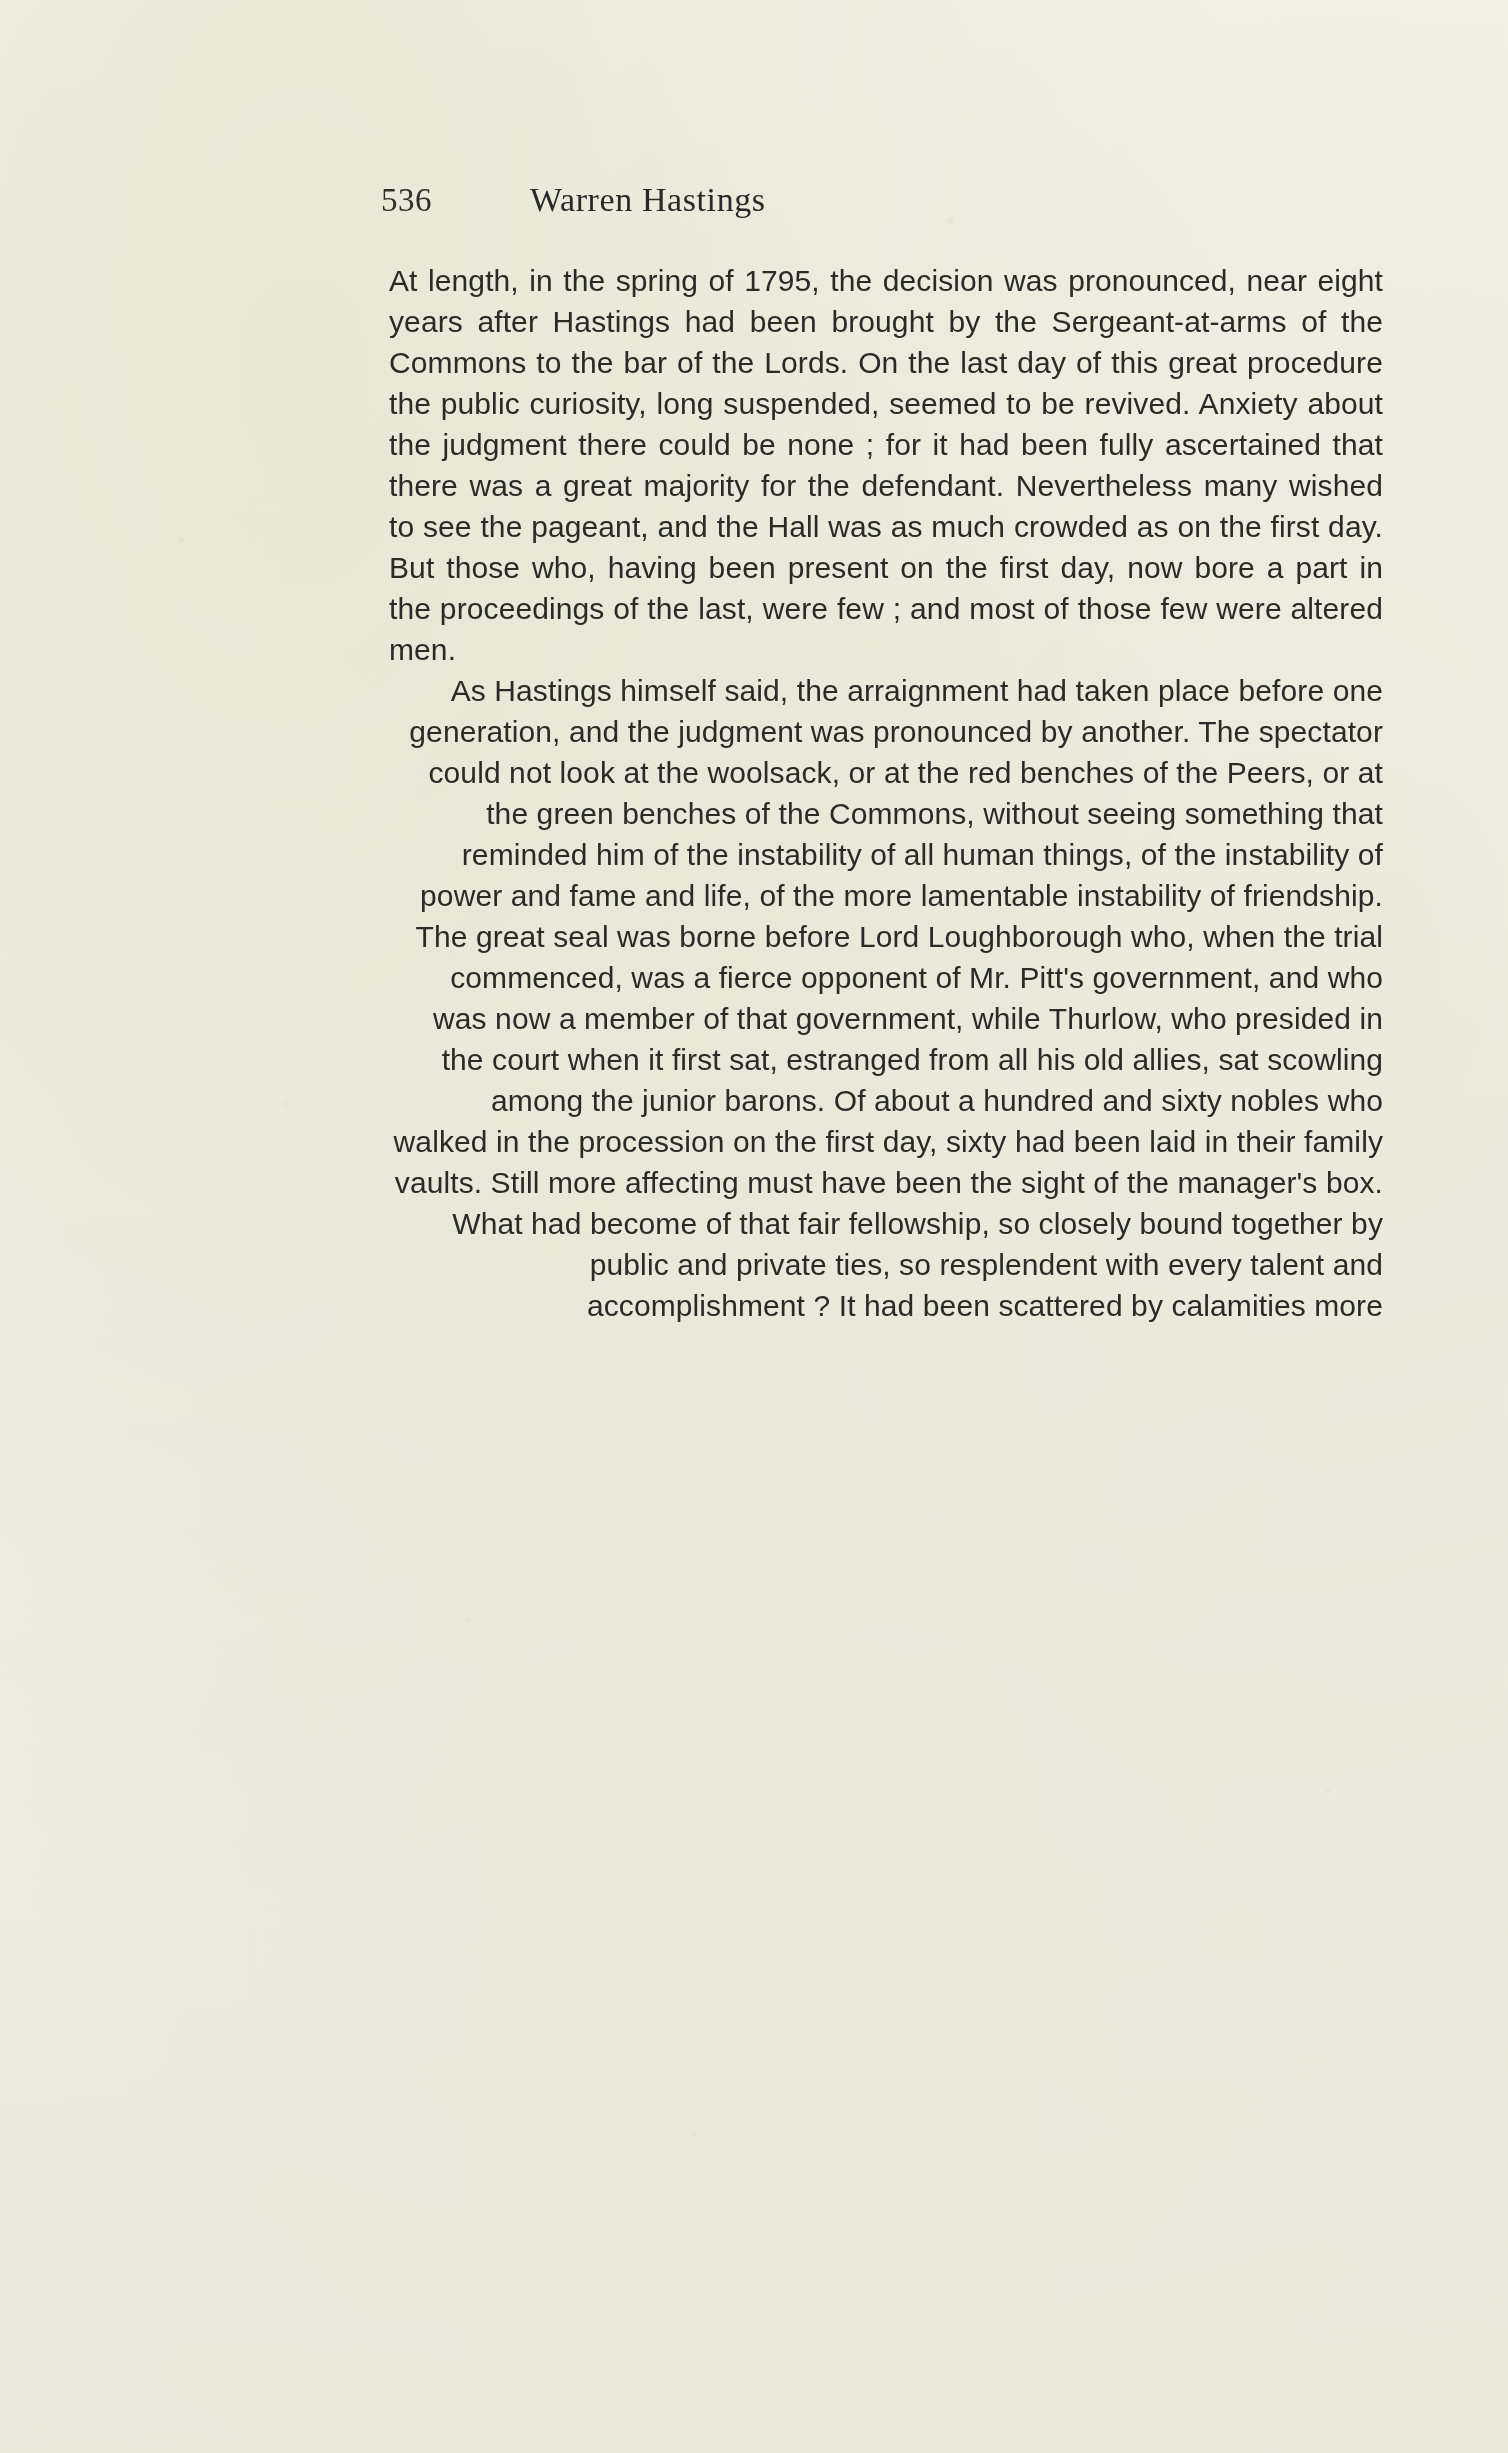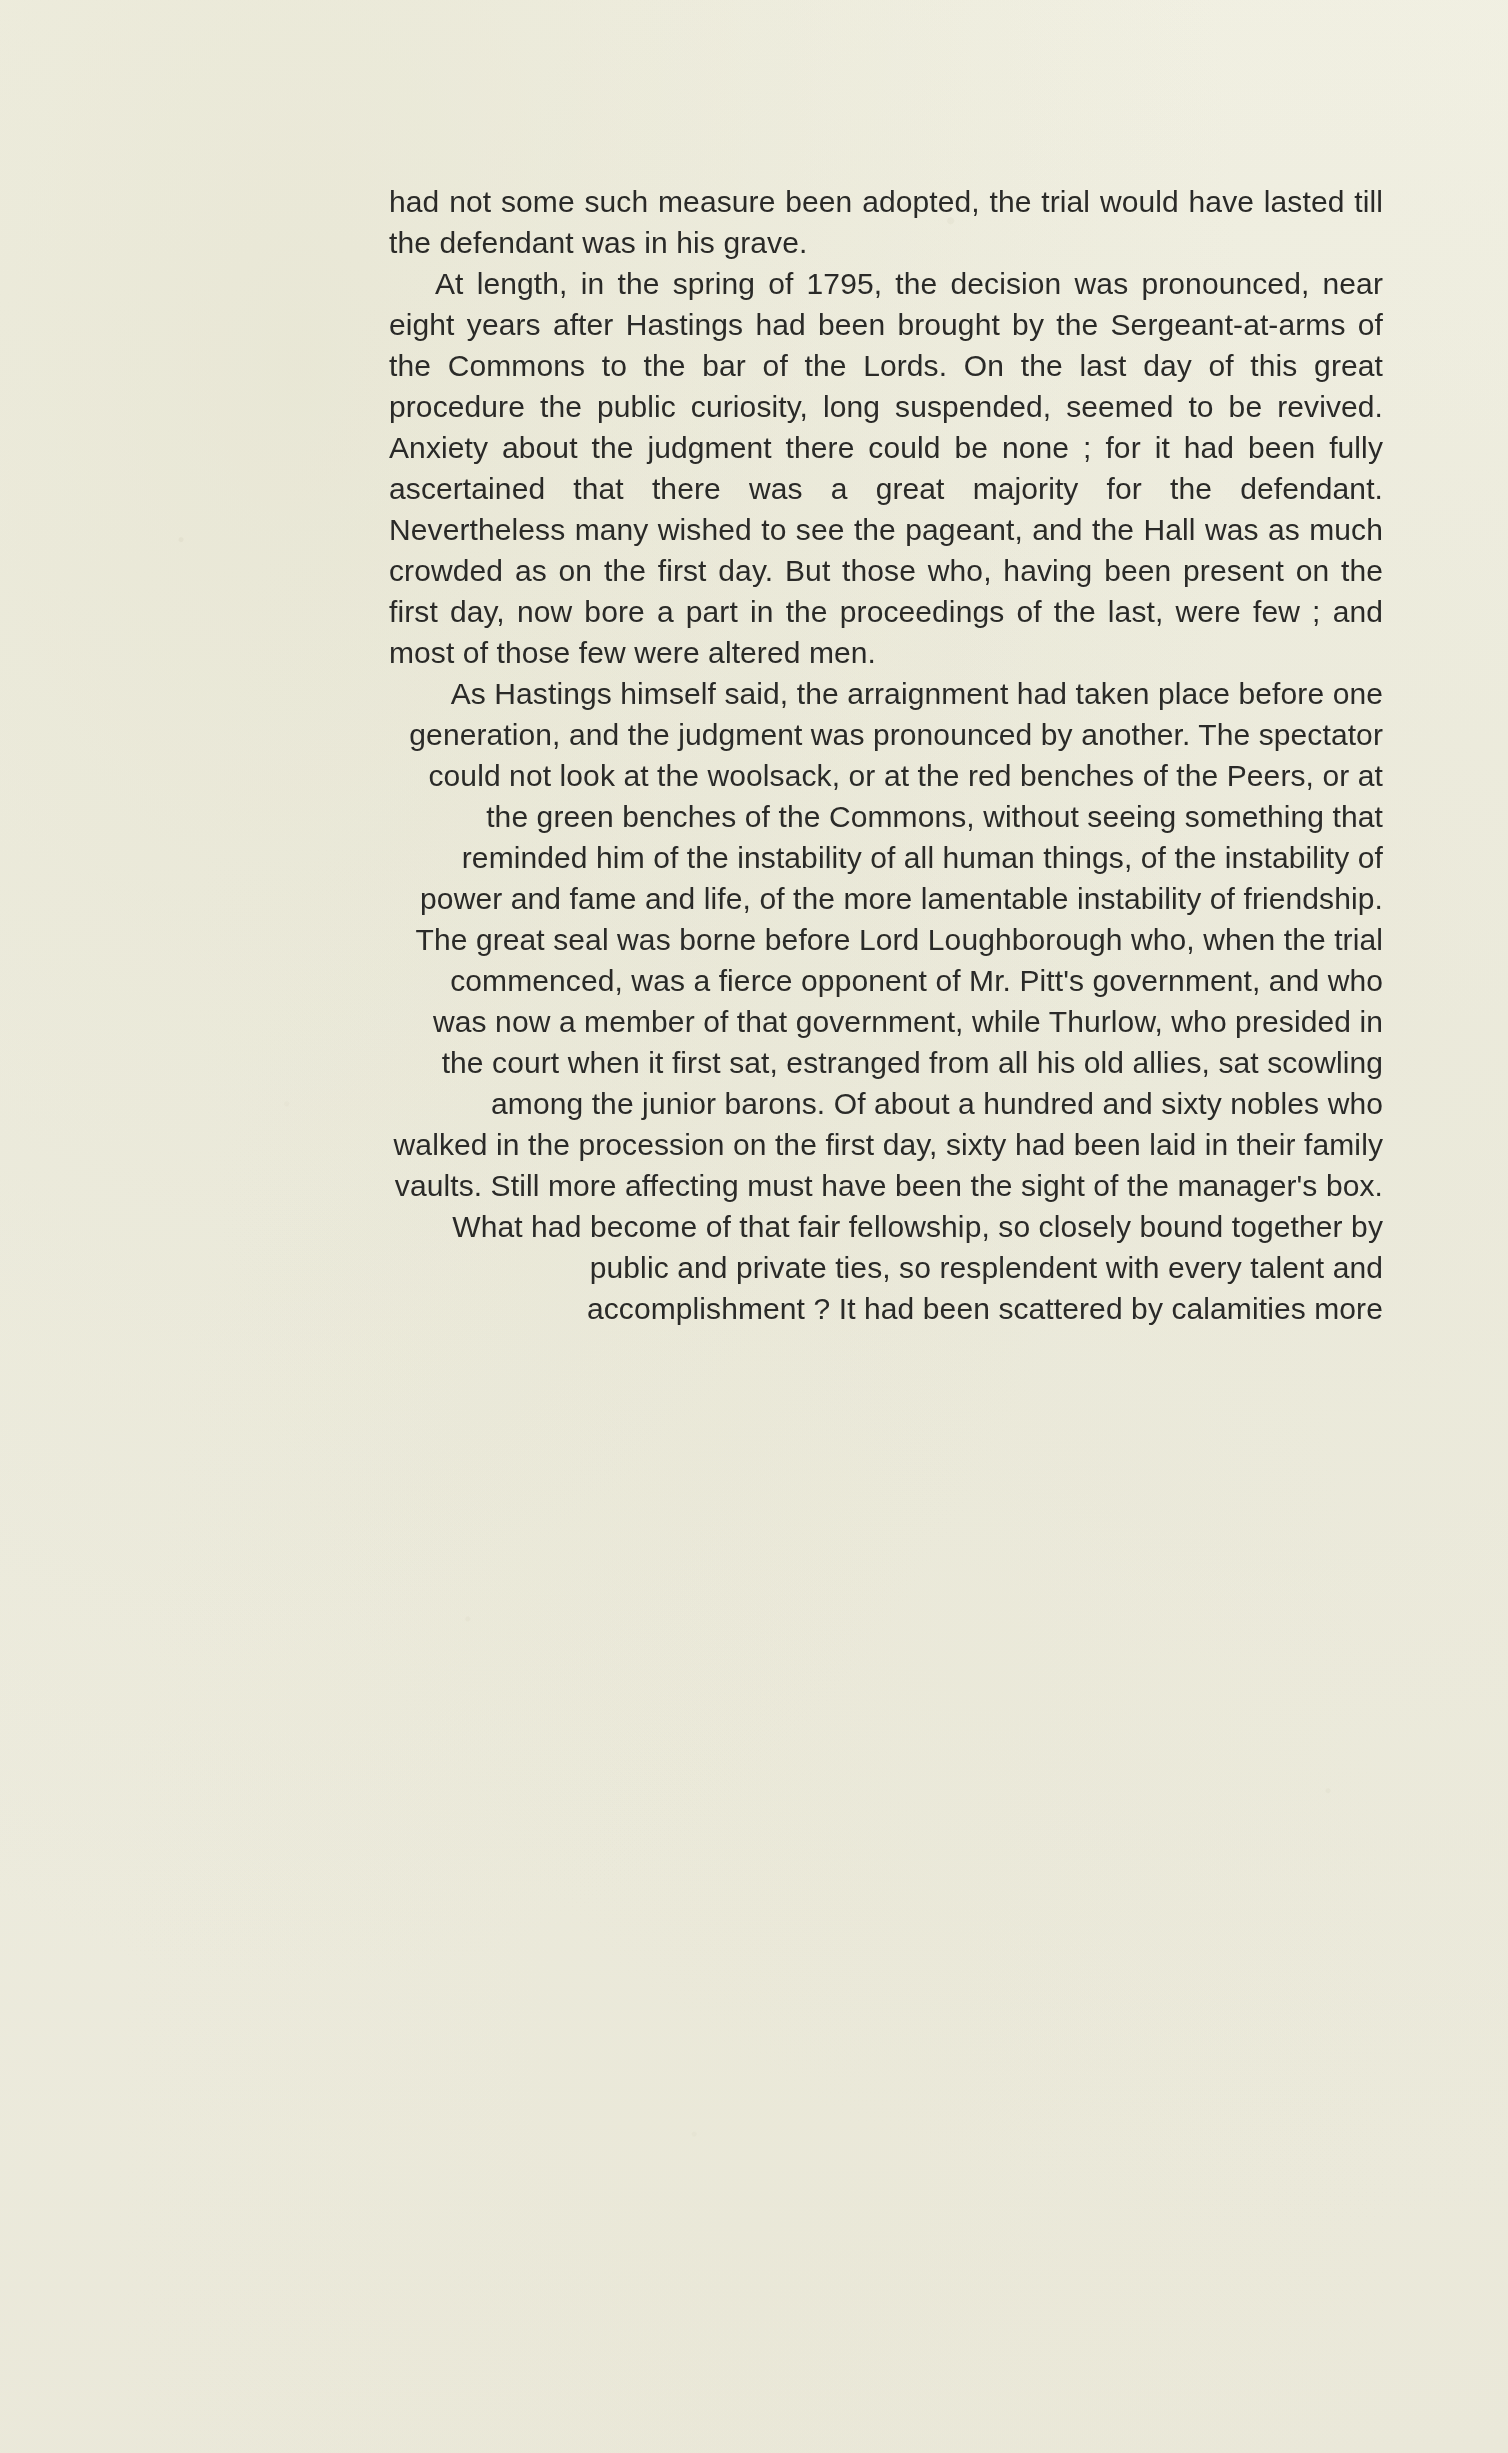--- a/index.html
+++ b/index.html
@@ -86,22 +86,25 @@
   }
 </style>
 </head>
 <body>
 
 <div class="page">
   <div class="grain"></div>
 
   <div class="content">
 
+    <div class="header">
+      <div class="folio">536</div>
+      <div class="running-title">Warren Hastings</div>
+    </div>
 
     <div class="body-text">
-      <p>had not some such measure been adopted, the trial would have lasted till the defendant was in his grave.</p>
       <p>At length, in the spring of 1795, the decision was pronounced, near eight years after Hastings had been brought by the Sergeant-at-arms of the Commons to the bar of the Lords. On the last day of this great procedure the public curiosity, long suspended, seemed to be revived. Anxiety about the judgment there could be none ; for it had been fully ascertained that there was a great majority for the defendant. Nevertheless many wished to see the pageant, and the Hall was as much crowded as on the first day. But those who, having been present on the first day, now bore a part in the proceedings of the last, were few ; and most of those few were altered men.</p>
       <p>As Hastings himself said, the arraignment had taken place before one generation, and the judgment was pronounced by another. The spectator could not look at the woolsack, or at the red benches of the Peers, or at the green benches of the Commons, without seeing something that reminded him of the instability of all human things, of the instability of power and fame and life, of the more lamentable instability of friendship. The great seal was borne before Lord Loughborough who, when the trial commenced, was a fierce opponent of Mr. Pitt's government, and who was now a member of that government, while Thurlow, who presided in the court when it first sat, estranged from all his old allies, sat scowling among the junior barons. Of about a hundred and sixty nobles who walked in the procession on the first day, sixty had been laid in their family vaults. Still more affecting must have been the sight of the manager's box. What had become of that fair fellowship, so closely bound together by public and private ties, so resplendent with every talent and accomplishment ? It had been scattered by calamities more</p>
     </div>
 
   </div>
 </div>
 
 
 </body></html>

